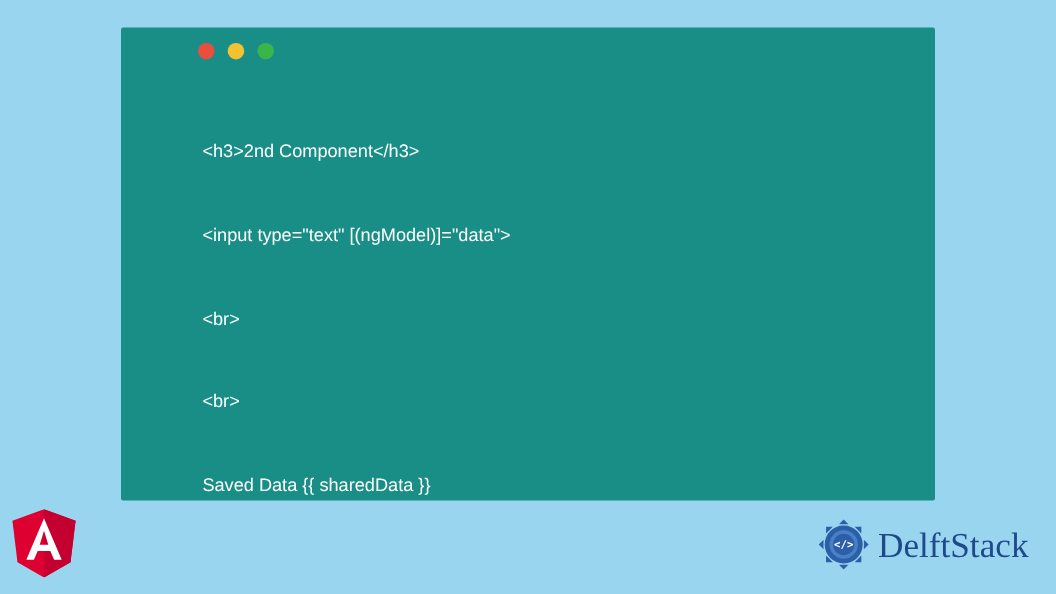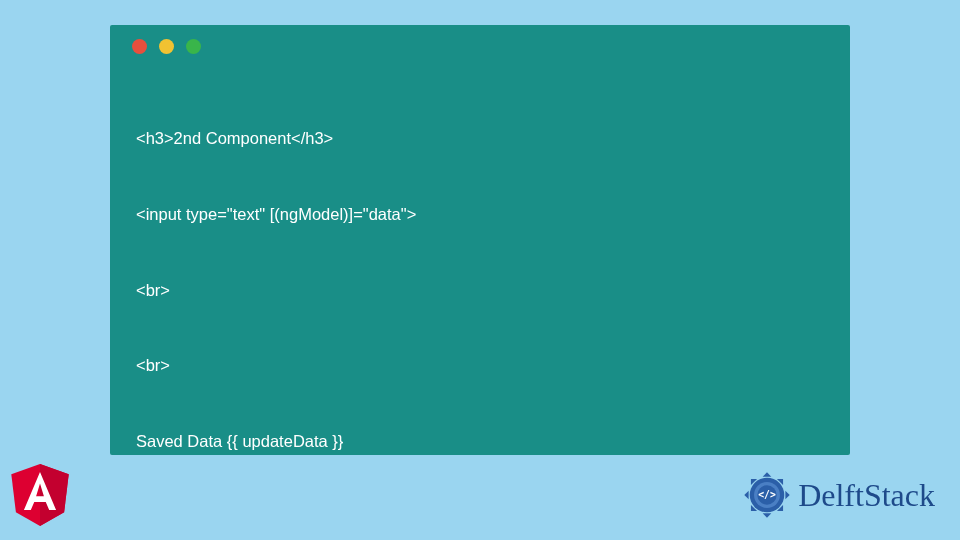--- a/index.html
+++ b/index.html
@@ -12,20 +12,21 @@
   overflow: hidden;
 }
 .code-window {
   position: absolute;
   left: 110px;
   top: 25px;
   width: 740px;
   height: 430px;
   background: #198e87;
   border-radius: 2px;
+  padding-left: 48px;
 }
 .window-controls {
   display: flex;
   gap: 12px;
   padding: 14px 0 0 22px;
 }
 .window-dot {
   width: 15px;
   height: 15px;
   border-radius: 50%;
@@ -73,21 +74,21 @@
   <div class="window-controls">
     <div class="window-dot dot-red"></div>
     <div class="window-dot dot-yellow"></div>
     <div class="window-dot dot-green"></div>
   </div>
   <div class="code-body">
     <div>&lt;h3&gt;2nd Component&lt;/h3&gt;</div>
     <div>&lt;input type="text" [(ngModel)]="data"&gt;</div>
     <div>&lt;br&gt;</div>
     <div>&lt;br&gt;</div>
-    <div>Saved Data {{ updateData }}</div>
+    <div>Saved Data {{ sharedData }}</div>
     
     
     
     
     
     
     
   </div>
 </div>
 

